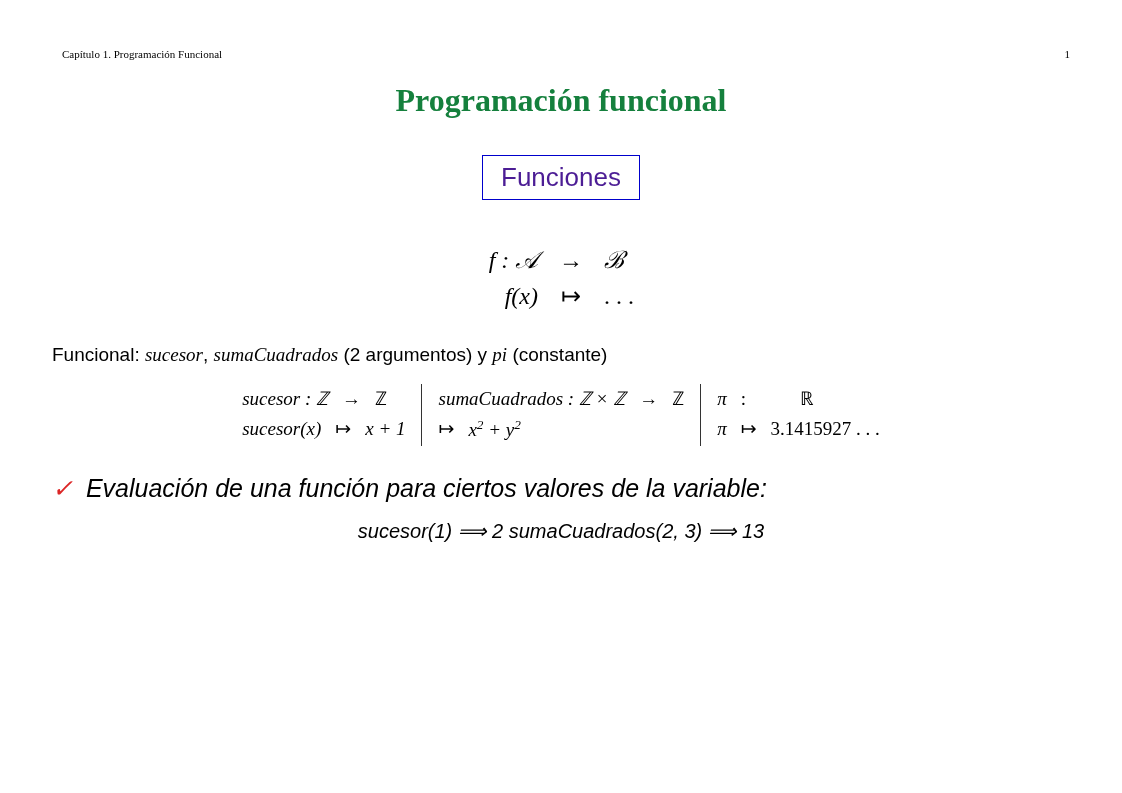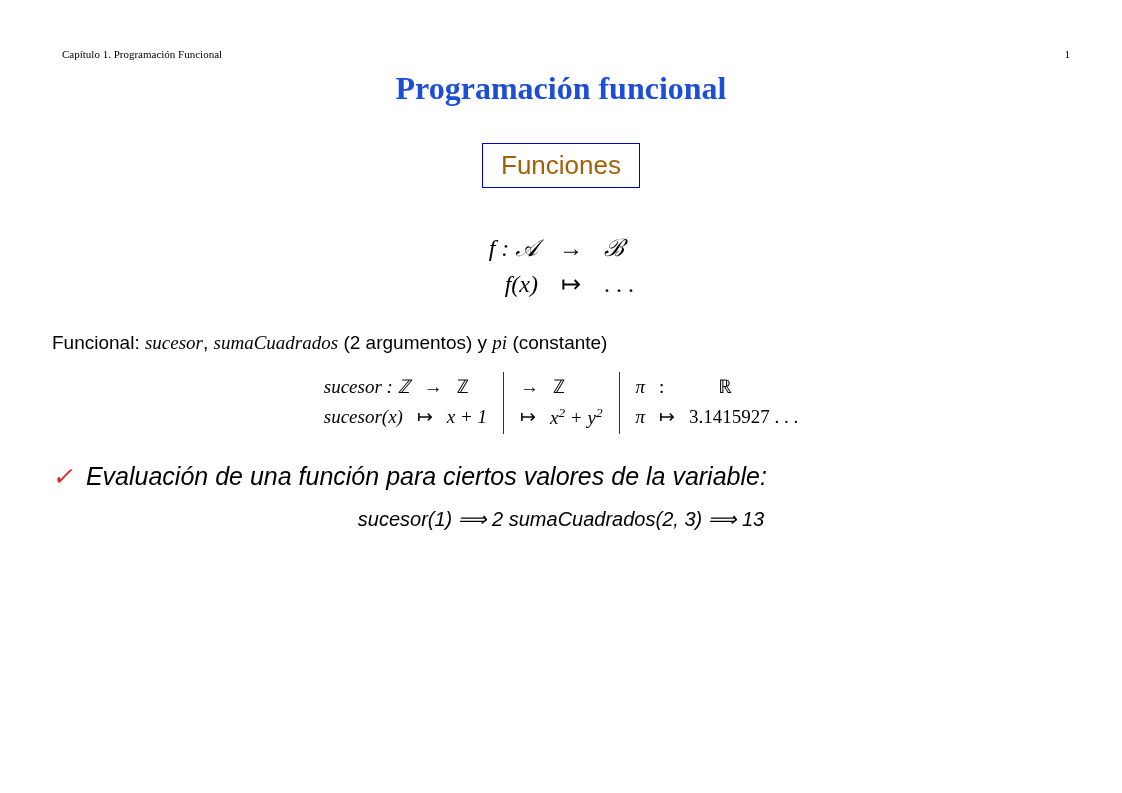--- a/index.html
+++ b/index.html
@@ -25,35 +25,35 @@
     }
     .header-right {
       position: absolute;
       top: 48px;
       right: 52px;
       font-size: 11px;
       font-family: Georgia, serif;
     }
     .main-title {
       text-align: center;
-      color: #1d4ed8;
+      color: #15803d;
       font-weight: bold;
       font-size: 32px;
-      margin-top: 22px;
+      margin-top: 34px;
       font-family: Georgia, serif;
     }
     .section-box-wrap {
       text-align: center;
       margin-top: 36px;
     }
     .section-box {
       display: inline-block;
       border: 1.5px solid #0000cc;
       padding: 6px 18px;
-      color: #a16207;
+      color: #4c1d95;
       font-size: 26px;
       font-family: Arial, Helvetica, sans-serif;
     }
     .fn-def {
       text-align: center;
       margin-top: 42px;
       font-size: 24px;
       font-style: italic;
       font-family: Georgia, serif;
     }
@@ -159,20 +159,21 @@
     </div>
     <div class="row">
       <span class="c1">sucesor(x)</span>
       <span class="c2 upright">↦</span>
       <span class="c3">x + 1</span>
     </div>
   </div>
 
   <div class="ex-col">
     <div class="row">
+      <span class="c1">sumaCuadrados : ℤ × ℤ</span>
       <span class="c2 upright">→</span>
       <span class="c3 bb">ℤ</span>
     </div>
     <div class="row">
       <span class="c2 upright">↦</span>
       <span class="c3"><span>x</span><sup>2</sup><span> + y</span><sup>2</sup></span>
     </div>
   </div>
 
   <div class="ex-col">

